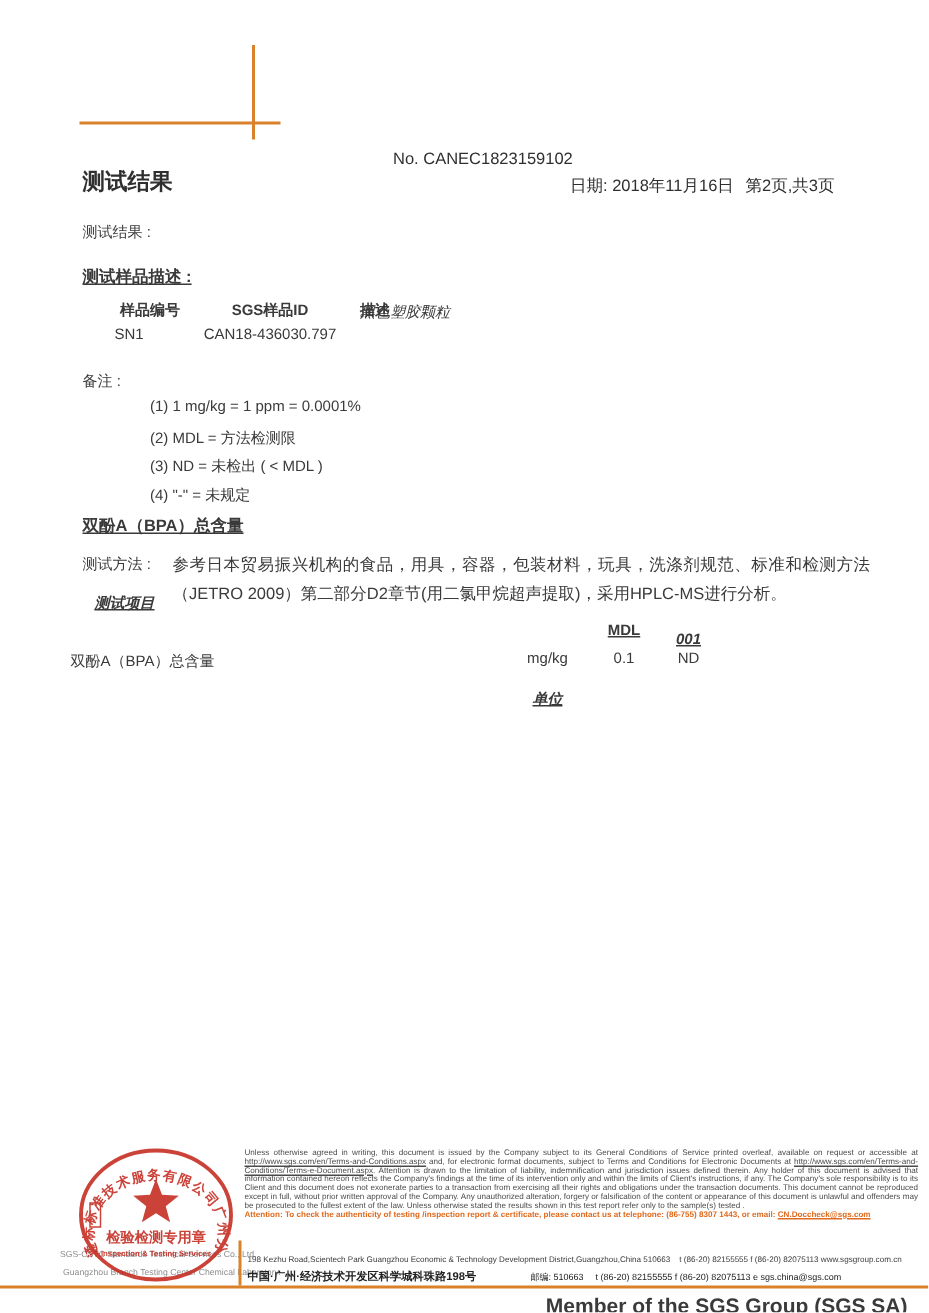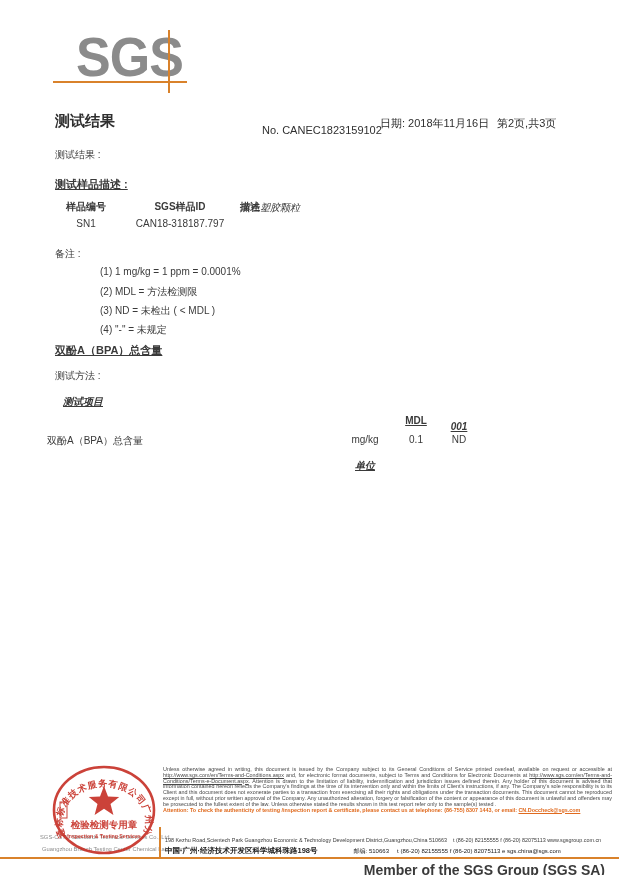--- a/index.html
+++ b/index.html
@@ -32,51 +32,49 @@
   .addr-plain{font-weight:normal;font-size:6px;}
   .company-gray{font-size:5.8px;color:#8d8d8d;white-space:nowrap;}
   .member{font-size:14px;color:#3a3a3a;font-weight:bold;}
   .stamp-svg text{font-family:"Liberation Sans","DejaVu Sans",sans-serif;}
 </style>
 </head>
 <body>
 
 <div class="page">
 
-  <div class="abs" style="left:76px;top:30px;">
-    <div class="logo-text">SGS</div>
-  </div>
   <div class="abs hline" style="left:53px;top:81px;width:134px;"></div>
   <div class="abs vline" style="left:168px;top:30px;height:63px;"></div>
 
   <div class="abs title" style="left:55px;top:112px;">测试结果</div>
-  <div class="abs hdr-small" style="left:218px;top:124px;padding-left:44px;">No. CANEC1823159102</div>
+  <div class="abs hdr-small" style="left:218px;top:100px;padding-left:44px;">No. CANEC1823159102</div>
   <div class="abs hdr-small" style="left:380px;top:116px;">日期: 2018年11月16日</div>
   <div class="abs hdr-small" style="left:497px;top:116px;">第2页,共3页</div>
 
   <div class="abs body-txt" style="left:55px;top:148px;">测试结果 :</div>
   <div class="abs sec-head" style="left:55px;top:177px;">测试样品描述 :</div>
 
-  <div class="abs body-txt b cell-c" style="left:55px;top:200px;width:62px;">样品编号</div>
+  <div class="abs body-txt b cell-c" style="left:69px;top:200px;width:62px;">样品编号</div>
   <div class="abs body-txt b cell-c" style="left:130px;top:200px;width:100px;">SGS样品ID</div>
   <div class="abs body-txt b" style="left:240px;top:200px;">描述</div>
 
   <div class="abs body-txt cell-c" style="left:55px;top:218px;width:62px;">SN1</div>
-  <div class="abs body-txt cell-c" style="left:130px;top:218px;width:100px;">CAN18-318187.797</div>
+  <div class="abs body-txt cell-c" style="left:130px;top:218px;width:100px;">CAN18-436030.797</div>
   <div class="abs body-txt" style="left:240px;top:201px;font-style:italic;">黑色塑胶颗粒</div>
 
   <div class="abs body-txt" style="left:55px;top:247px;">备注 :</div>
   <div class="abs body-txt" style="left:100px;top:266px;">(1) 1 mg/kg = 1 ppm = 0.0001%</div>
   <div class="abs body-txt" style="left:100px;top:285px;">(2) MDL = 方法检测限</div>
   <div class="abs body-txt" style="left:100px;top:304px;">(3) ND = 未检出 ( &lt; MDL )</div>
   <div class="abs body-txt" style="left:100px;top:323px;">(4) "-" = 未规定</div>
 
   <div class="abs sec-head" style="left:55px;top:343px;">双酚A（BPA）总含量</div>
 
   <div class="abs body-txt" style="left:55px;top:369px;">测试方法 :</div>
+  <div class="abs method" style="left:115px;top:368px;">参考日本贸易振兴机构的食品，用具，容器，包装材料，玩具，洗涤剂规范、标准和检测方法（JETRO 2009）第二部分D2章节(用二氯甲烷超声提取)，采用HPLC-MS进行分析。</div>
 
   <div class="abs body-txt u i b" style="left:63px;top:395px;">测试项目</div>
   <div class="abs body-txt u i b cell-c" style="left:340px;top:415px;width:50px;margin-top:44px;">单位</div>
   <div class="abs body-txt u b cell-c" style="left:395px;top:415px;width:42px;">MDL</div>
   <div class="abs body-txt u i b cell-c" style="left:440px;top:421px;width:38px;text-decoration:underline;">001</div>
 
   <div class="abs body-txt" style="left:47px;top:434px;">双酚A（BPA）总含量</div>
   <div class="abs body-txt cell-c" style="left:340px;top:434px;width:50px;">mg/kg</div>
   <div class="abs body-txt cell-c" style="left:395px;top:434px;width:42px;">0.1</div>
   <div class="abs body-txt cell-c" style="left:440px;top:434px;width:38px;">ND</div>

